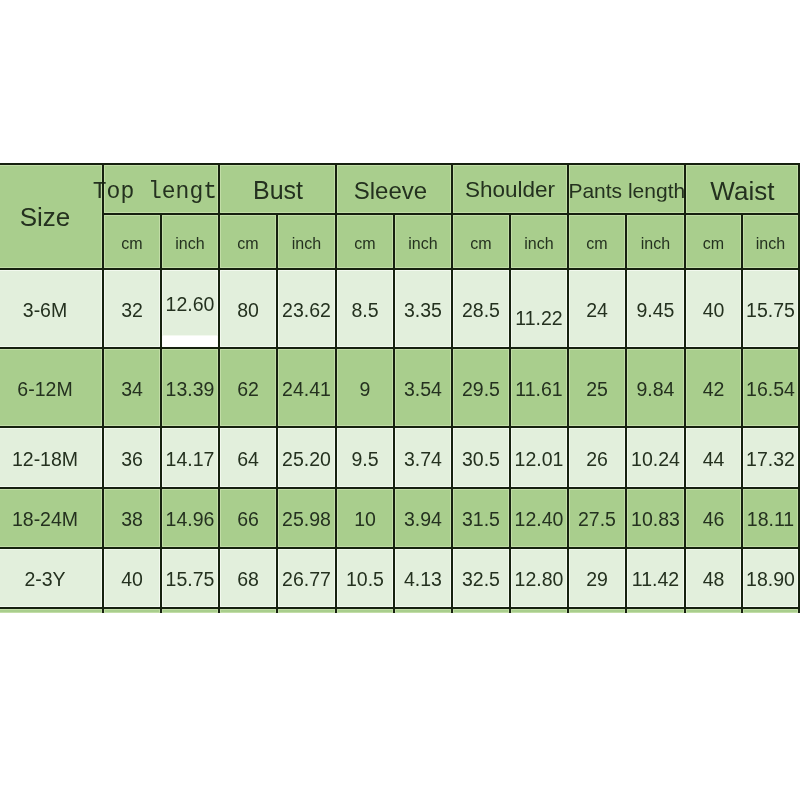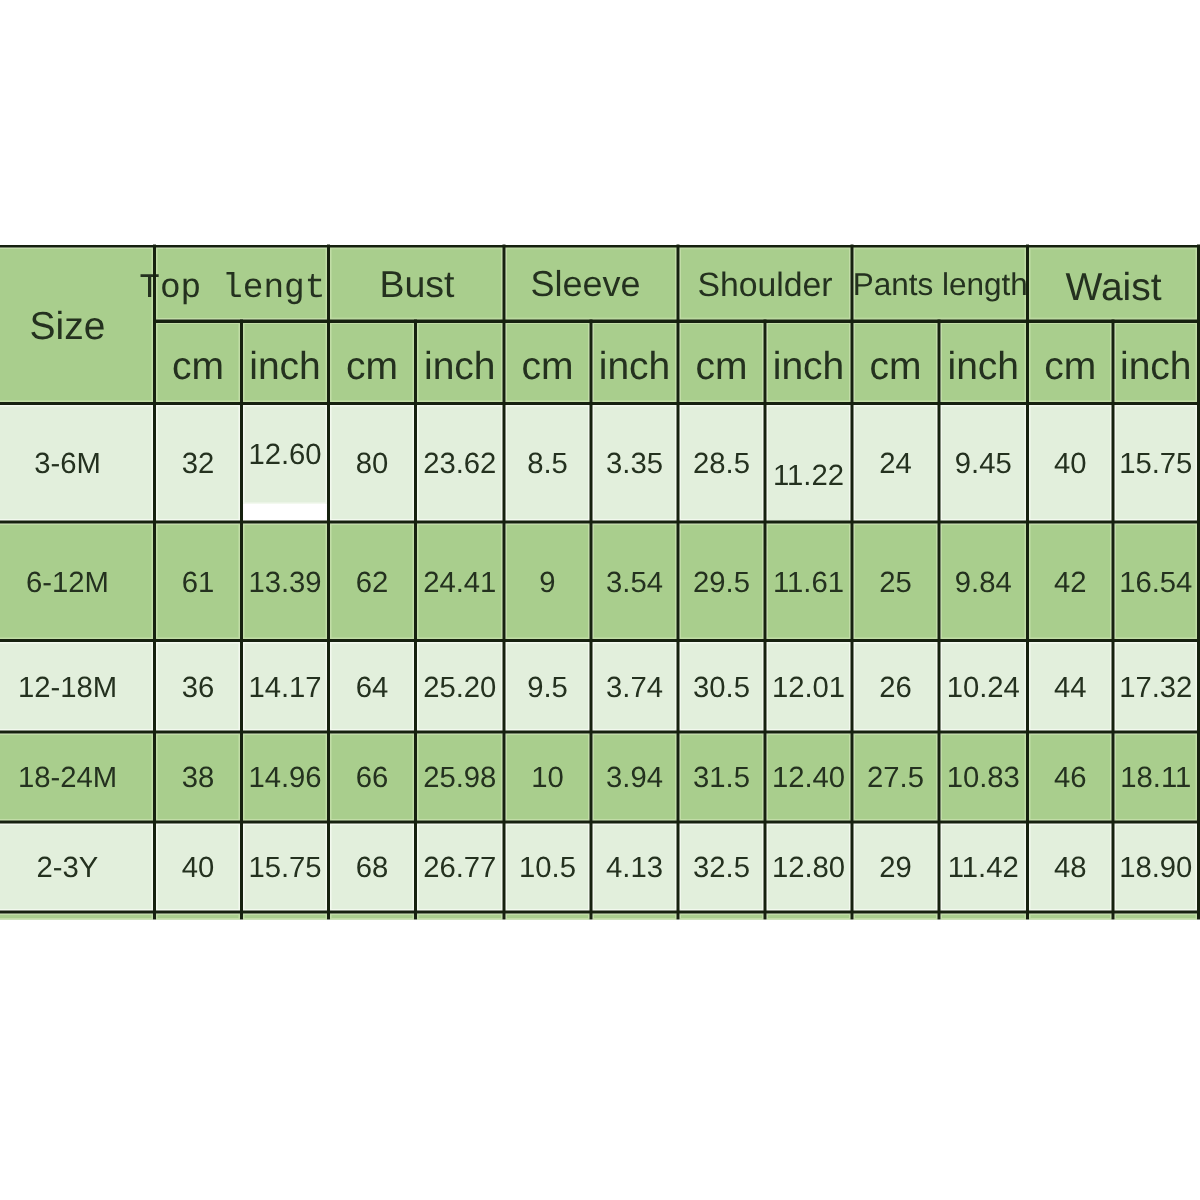--- a/index.html
+++ b/index.html
@@ -26,21 +26,21 @@
   .vline{position:absolute;background:#16210f;width:2px;}
 
   
   .fs-size {font-size:26px;}
   .fs-m0   {font-size:23px;   transform:translate(0.8px,3px);font-family:Liberation Mono, monospace;}
   .fs-m1   {font-size:25px;   transform:translate(0.5px,1.2px);}
   .fs-m2   {font-size:24px;   transform:translate(-3.6px,1.6px);}
   .fs-m3   {font-size:22.5px; transform:translate(0px,1.2px);}
   .fs-m4   {font-size:21px;   transform:translate(0.3px,0.7px);}
   .fs-m5   {font-size:26px;   transform:translate(0.4px,2.1px);}
-  .fs-unit {font-size:26px;   transform:translateY(1.5px);}
+  .fs-unit {font-size:16px;   transform:translateY(1.5px);}
   .fs-data {font-size:19.5px; transform:translateY(1.5px);}
 </style>
 </head>
 <body>
 
 <div id="sheet">
   <div id="chart">
 
     <div class="cell dark" style="left:-12px;top:165px;width:114px;height:103px">
         <span class="t fs-size">Size</span>
@@ -139,21 +139,21 @@
         <span class="t fs-data">40</span>
       </div>
     <div class="cell light" style="left:743px;top:270px;width:55px;height:77px">
         <span class="t fs-data">15.75</span>
       </div>
 
     <div class="cell dark" style="left:-12px;top:349px;width:114px;height:77px">
         <span class="t fs-data">6-12M</span>
       </div>
     <div class="cell dark" style="left:104px;top:349px;width:56px;height:77px">
-        <span class="t fs-data">61</span>
+        <span class="t fs-data">34</span>
       </div>
     <div class="cell dark" style="left:162px;top:349px;width:56px;height:77px">
         <span class="t fs-data">13.39</span>
       </div>
     <div class="cell dark" style="left:220px;top:349px;width:56px;height:77px">
         <span class="t fs-data">62</span>
       </div>
     <div class="cell dark" style="left:278px;top:349px;width:57px;height:77px">
         <span class="t fs-data">24.41</span>
       </div>

